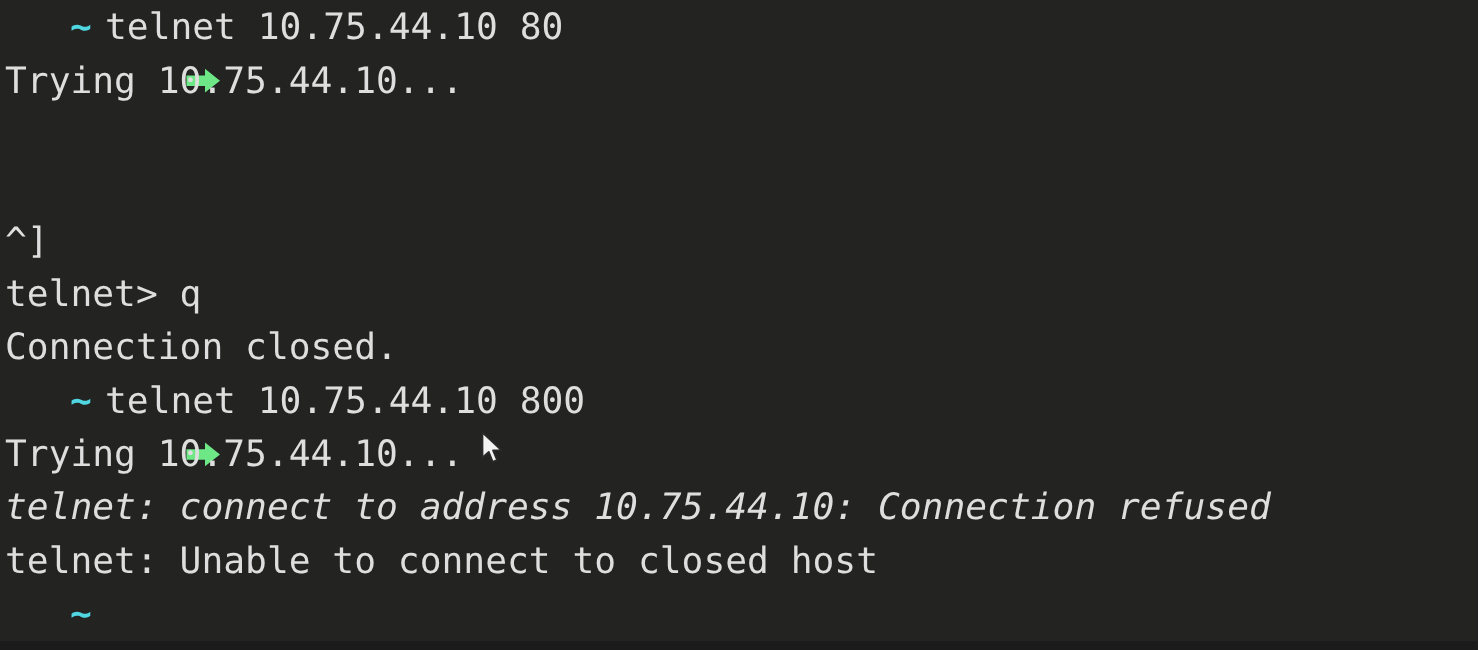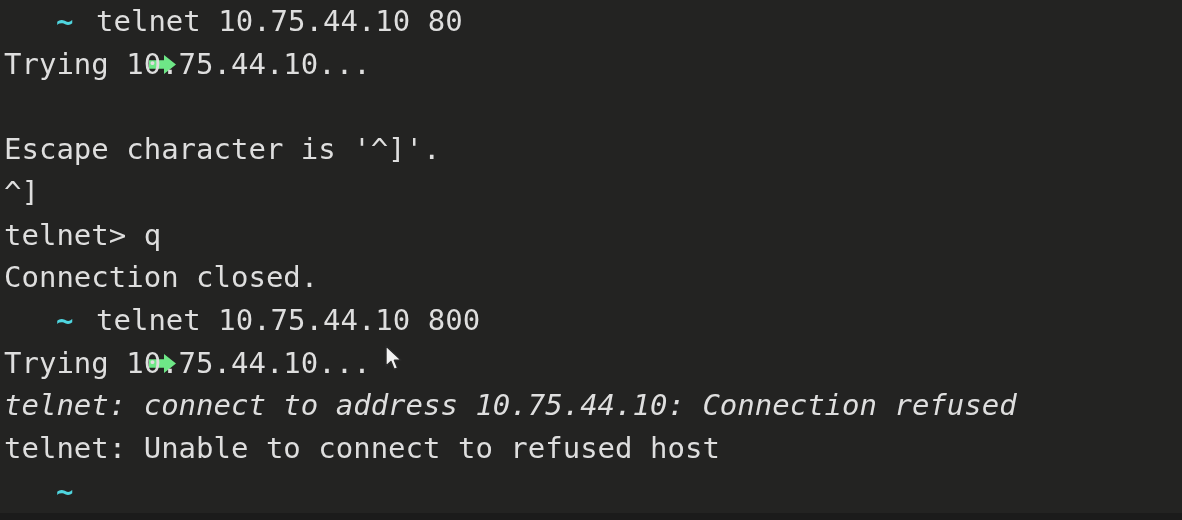--- a/index.html
+++ b/index.html
@@ -73,21 +73,21 @@
     position: absolute;
     left: 56px;
     top: 0;
     font-size: 29px;
     line-height: 42.7px;
     font-weight: bold;
   }
 
   .line.prompt .cmd {
     position: absolute;
-    left: 96px;
+    left: 84px;
     top: 0;
     white-space: pre;
   }
 
   .line.prompt .cursorblock {
     position: absolute;
     left: 95px;
     top: 6px;
     width: 18px;
     height: 37px;
@@ -116,23 +116,20 @@
       </span>
       <span class="tilde" style="color:#4fd6e0;">~</span>
       <span class="cmd">telnet 10.75.44.10 80</span>
     </div>
 
     <div class="line" style="top:42.7px;">
       <span class="txt">Trying 10.75.44.10...</span>
     </div>
 
 
-    <div class="line" style="top:128.1px;">
-      <span class="txt">Escape character is '^]'.</span>
-    </div>
 
     <div class="line" style="top:170.8px;">
       <span class="txt">^]</span>
     </div>
 
     <div class="line" style="top:213.5px;">
       <span class="txt">telnet&gt; q</span>
     </div>
 
     <div class="line" style="top:256.2px;">
@@ -153,21 +150,21 @@
 
     <div class="line" style="top:341.6px;">
       <span class="txt">Trying 10.75.44.10...</span>
     </div>
 
     <div class="line" style="top:384.3px;font-style:italic;">
       <span class="txt">telnet: connect to address 10.75.44.10: Connection refused</span>
     </div>
 
     <div class="line" style="top:427px;">
-      <span class="txt">telnet: Unable to connect to refused host</span>
+      <span class="txt">telnet: Unable to connect to closed host</span>
     </div>
 
     <div class="line prompt" style="top:469.7px;">
       <span class="arrow">
         <svg width="28" height="43" viewBox="0 0 28 43">
           <g transform="translate(0,21.5)">
             <path d="M0,-4.2 L15,-4.2 L15,-9.5 L27,0 L15,9.5 L15,4.2 L0,4.2 Z" fill="#f0806e"></path>
           </g>
         </svg>
       </span>

